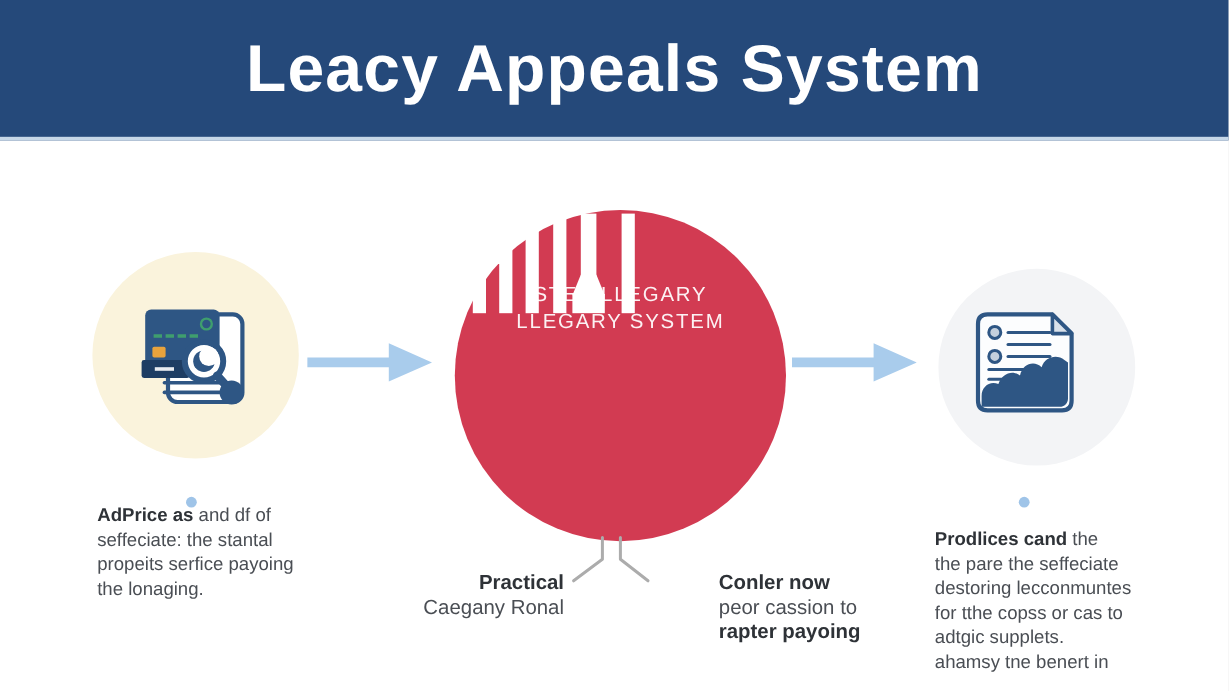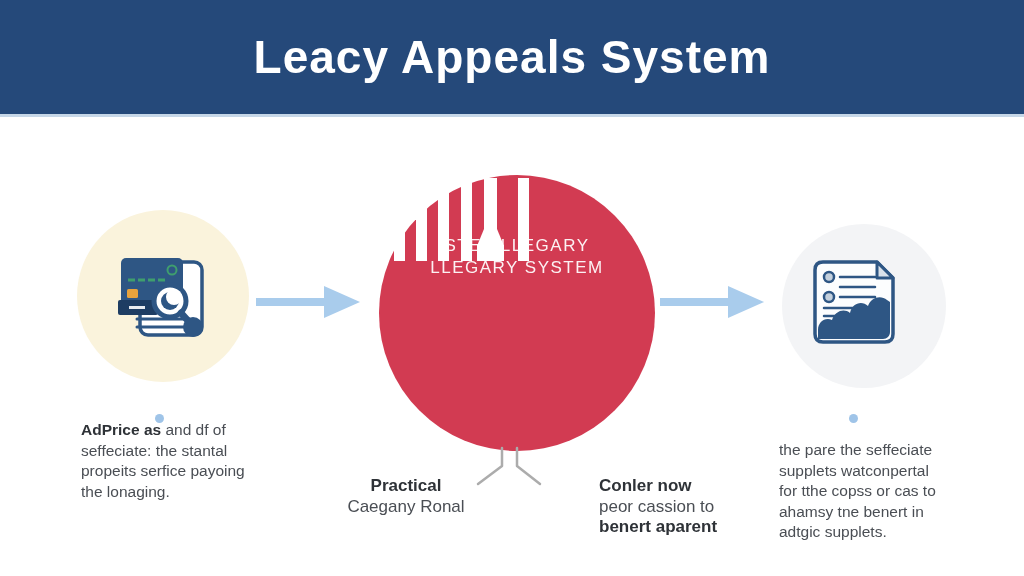--- a/index.html
+++ b/index.html
@@ -9,21 +9,21 @@
     font-family:"Liberation Sans", sans-serif;
   }
   
   .header {
     position:absolute; left:0; top:0; width:1024px; height:117px;
     background:var(--header-bg,#25497A);
     border-bottom:3px solid #C6D7E8; box-sizing:border-box;
     display:flex; align-items:center; justify-content:center;
   }
   .header h1 {
-    margin:0; color:#ffffff; font-size:46px; font-weight:bold; letter-spacing:1px;
+    margin:0; color:#ffffff; font-size:55px; font-weight:bold; letter-spacing:1px;
   }
   
   .bubble { position:absolute; border-radius:50%; }
   .bubble.b-left  { left:77px;  top:210px; width:172px; height:172px; background:var(--bubble-cream,#FAF3DC); }
   .bubble.b-center{ left:379px; top:175px; width:276px; height:276px; background:var(--accent-red,#D23B52); }
   .bubble.b-right { left:782px; top:224px; width:164px; height:164px; background:var(--bubble-gray,#F3F4F6); }
   .bubble svg { position:absolute; left:0; top:0; }
   .caption {
     position:absolute; top:60px; left:0; right:0; text-align:center;
     color:rgba(255,255,255,0.93); font-size:17px; line-height:22px; letter-spacing:1.5px;
@@ -40,21 +40,21 @@
   .dot.d-right { left:849px; top:414px; }
   
   .note { position:absolute; font-size:15.5px; line-height:20.5px; color:var(--text-regular,#4A4E54); }
   .note p { margin:0; }
   .note strong { color:var(--text-bold,#2E3237); }
   .note.n-left  { left:81px;  top:420px; width:215px; }
   .note.n-right { left:779px; top:440px; width:205px; }
   .col { position:absolute; top:476px; font-size:17px; line-height:20.5px; color:var(--text-regular,#4A4E54); }
   .col p { margin:0; }
   .col .b { font-weight:bold; color:var(--text-bold,#2E3237); }
-  .col.c-left  { left:326px; width:160px; text-align:center; }
+  .col.c-left  { left:310px; width:160px; text-align:right; }
   .col.c-right { left:551px; width:170px; text-align:left;margin-left:48px; }
 </style>
 </head>
 <body>
 
 <div class="stage">
 
   <header class="header">
     <h1>Leacy Appeals System</h1>
   </header>
@@ -140,24 +140,25 @@
     <p>the lonaging.</p>
   </div>
 
   <div class="col c-left">
     <p class="b">Practical</p>
     <p>Caegany Ronal</p>
   </div>
   <div class="col c-right">
     <p class="b">Conler now</p>
     <p>peor cassion to</p>
-    <p class="b">benert aparent</p>
+    <p class="b">rapter payoing</p>
   </div>
 
   <div class="note n-right">
+    <p><strong>Prodlices cand</strong><span> the</span></p>
     <p>the pare the seffeciate</p>
-    <p>supplets watconpertal</p>
+    <p>destoring lecconmuntes</p>
     <p>for tthe copss or cas to</p>
+    <p>adtgic supplets.</p>
     <p>ahamsy tne benert in</p>
-    <p>adtgic supplets.</p>
   </div>
 
 </div>
 
 </body></html>

